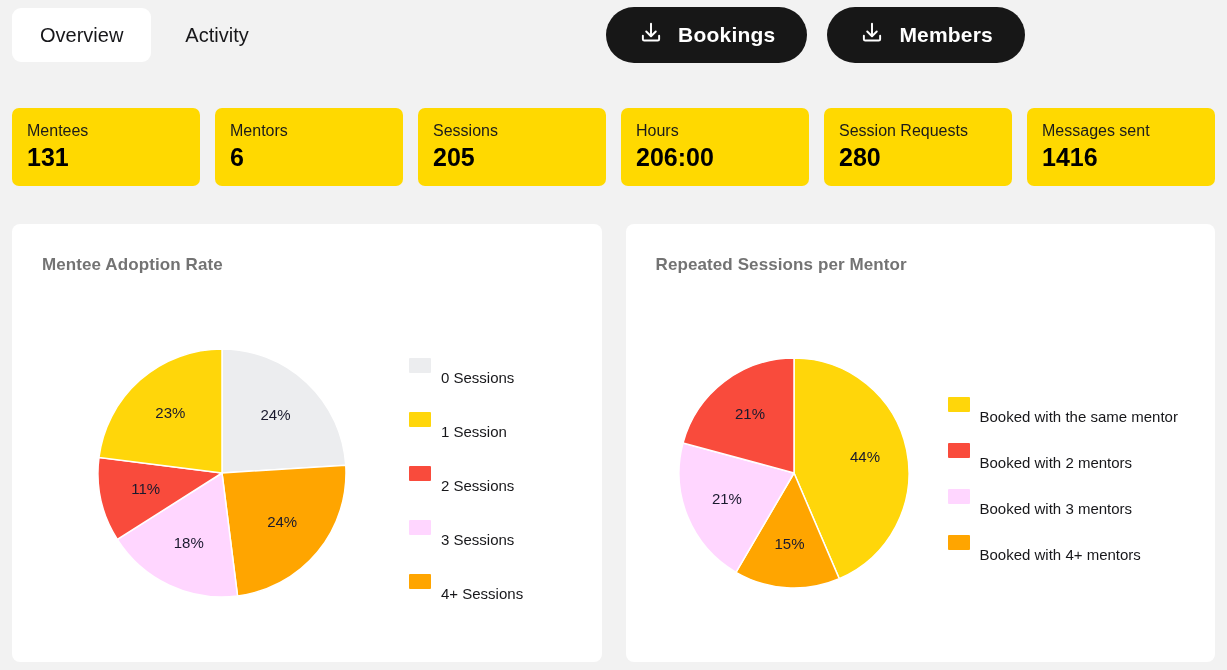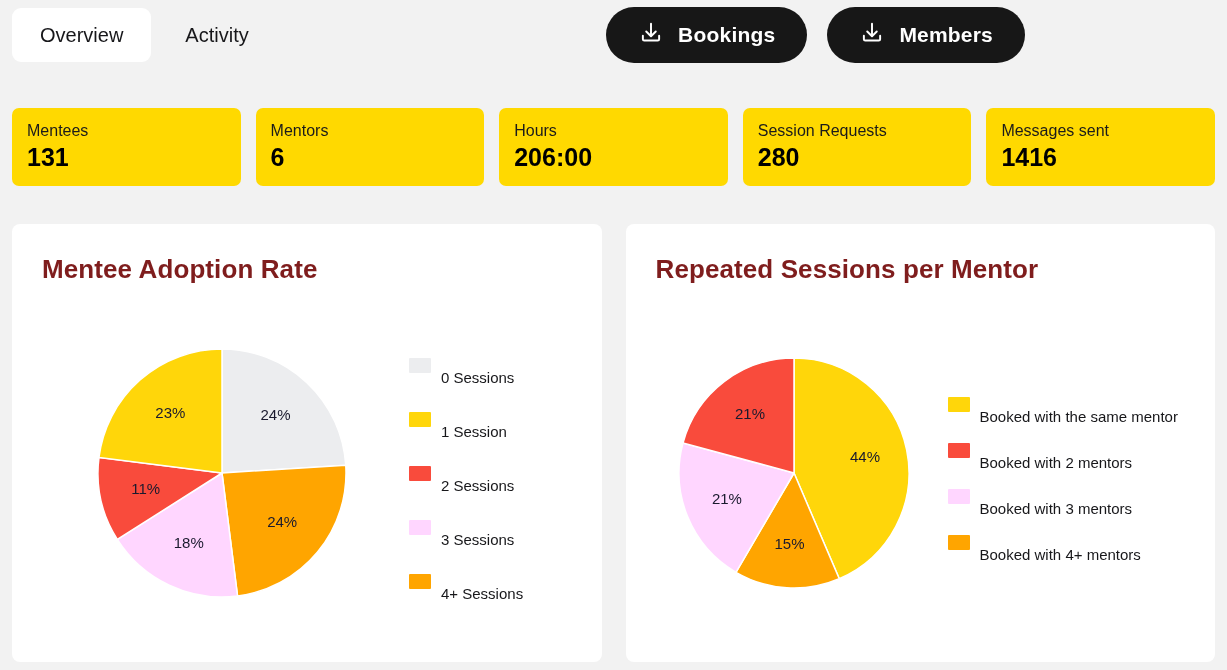--- a/index.html
+++ b/index.html
@@ -130,23 +130,23 @@
   .chart-card {
     flex: 1 1 0;
     background: #ffffff;
     border-radius: 8px;
     padding: 32px 30px;
     position: relative;
     min-width: 0;
   }
 
   .chart-title {
-    font-size: 26px;
+    font-size: 17px;
     font-weight: bold;
-    color: #7f1d1d;
+    color: #737373;
     letter-spacing: 0.1px;
     line-height: 1;
   }
 
   .chart-body {
     position: absolute;
     left: 0;
     right: 0;
     top: 78px;
     bottom: 18px;
@@ -240,20 +240,24 @@
 </div>
 
 <div class="stats-row">
   <div class="stat-card">
     <div class="stat-label">Mentees</div>
     <div class="stat-value">131</div>
   </div>
   <div class="stat-card">
     <div class="stat-label">Mentors</div>
     <div class="stat-value">6</div>
+  </div>
+  <div class="stat-card">
+    <div class="stat-label">Sessions</div>
+    <div class="stat-value">205</div>
   </div>
   <div class="stat-card">
     <div class="stat-label">Hours</div>
     <div class="stat-value">206:00</div>
   </div>
   <div class="stat-card">
     <div class="stat-label">Session Requests</div>
     <div class="stat-value">280</div>
   </div>
   <div class="stat-card">

